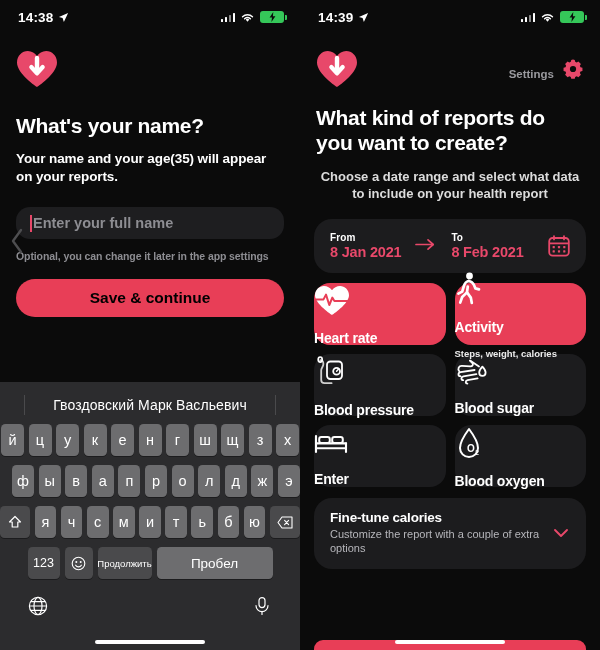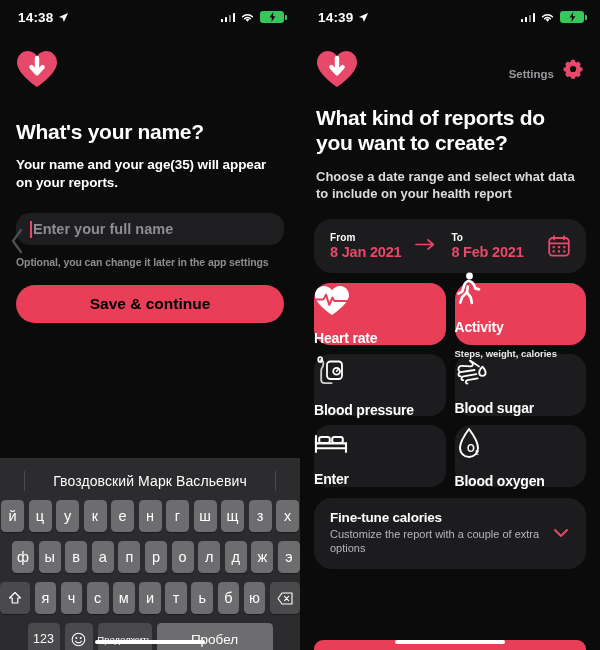--- a/index.html
+++ b/index.html
@@ -42,40 +42,40 @@
     color:#fff; font-size: 21px; font-weight: 800; line-height: 1.18;
     letter-spacing: -.3px;
   }
   .sub {
     color:#fff; font-size: 13.5px; font-weight: 600; line-height: 1.32;
     letter-spacing: -.1px;
   }
 
   
   .l-logo { margin: 16px 0 0 16px; }
-  .l-title { margin: 28px 16px 0 16px; }
+  .l-title { margin: 22px 16px 0 16px; }
   .l-sub { margin: 11px 16px 0 16px; }
   .input-field {
     margin: 22px 16px 0 16px; height: 32px; border-radius: 14px;
     background: #1e1e20; display:flex; align-items:center; padding: 0 14px;
     color:#8d8d92; font-size: 14.5px; font-weight:600;
   }
   .caret { display:inline-block; width:2px; height:17px; background:#e8486a;
            margin-right:1px; }
   .hint { margin: 11px 16px 0 16px; color:#8d8d92; font-size:10.5px; font-weight:600; letter-spacing:-.1px;}
   .cta {
     margin: 17px 16px 0 16px; height: 38px; border-radius: 25px;
     background: #e83e57; display:flex; align-items:center; justify-content:center;
     color:#000000; font-size:15.5px; font-weight:700; border:0; width: calc(100% - 32px);
     font-family: "Liberation Sans", sans-serif; cursor:pointer;
   }
 
   
   .keyboard {
-    position:absolute; left:0; right:0; bottom:0; height: 192px;
+    position:absolute; left:0; right:0; bottom:0; height: 268px;
     background: #2c2c2e; padding-top: 4px;
   }
   .predict {
     height: 38px; display:flex; align-items:center; justify-content:center;
     position: relative;
   }
   .predict .word { color:#fff; font-size:14px; font-weight:400; letter-spacing:.1px;}
   .predict .divider { position:absolute; top:9px; width:1px; height:20px; background:#4a4a4c; }
   .predict .divider.l { left: 24px; }
   .predict .divider.r { right: 24px; }
@@ -107,21 +107,21 @@
     width: 110px; height: 4.5px; border-radius:3px; background:#fff;
   }
 
   
   .r-head { display:flex; align-items:center; justify-content:space-between;
             margin: 16px 16px 0 16px; }
   .settings-wrap { display:flex; align-items:flex-end; gap:8px; }
   .settings-lbl { color:#9a9a9f; font-size:11.5px; font-weight:600; }
   .gear { width:22px; height:22px; }
   .r-title { margin: 18px 16px 0 16px; }
-  .r-sub { margin: 12px 16px 0 16px; color:#dcdcdc; font-size:13px; font-weight:600; line-height:1.35;}
+  .r-sub { margin: 12px 16px 0 16px; color:#dcdcdc; font-size:13px; font-weight:600; line-height:1.35;text-align:center;}
 
   .daterange {
     margin: 16px 14px 0 14px; background:#1c1c1e; border-radius:18px;
     height: 54px; display:flex; align-items:center; padding: 0 16px;
   }
   .dr-col { display:flex; flex-direction:column; gap:1px; }
   .dr-lbl { color:#fff; font-size:10px; font-weight:700; letter-spacing:.1px;}
   .dr-val { color:#e8486a; font-size:14.5px; font-weight:700; letter-spacing:-.2px;}
   .dr-arrow { color:#e8486a; font-size:17px; margin: 0 16px 0 14px; line-height:1;}
   .cal-icon { margin-left:auto; width:22px; height:22px; }

